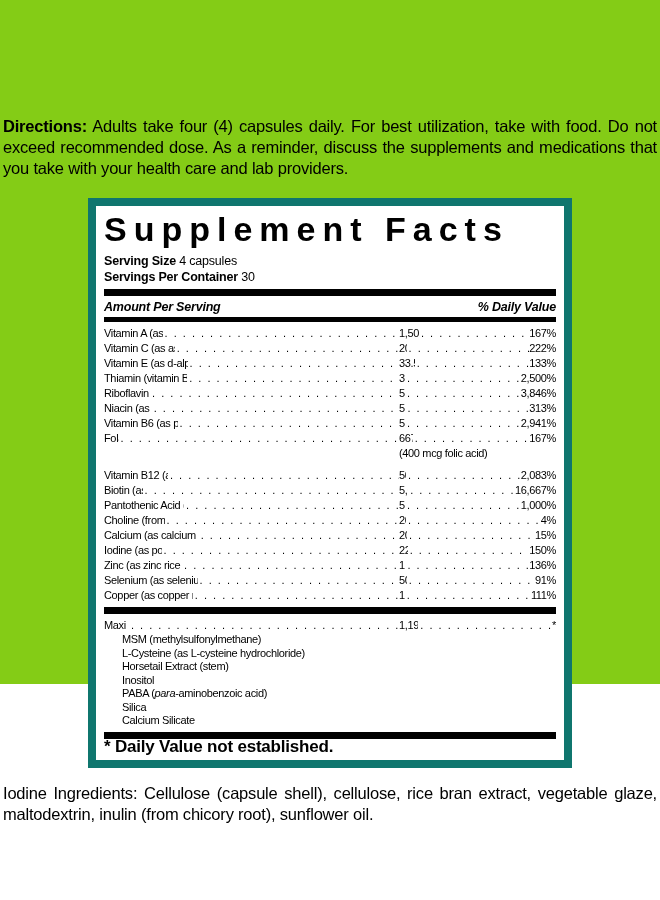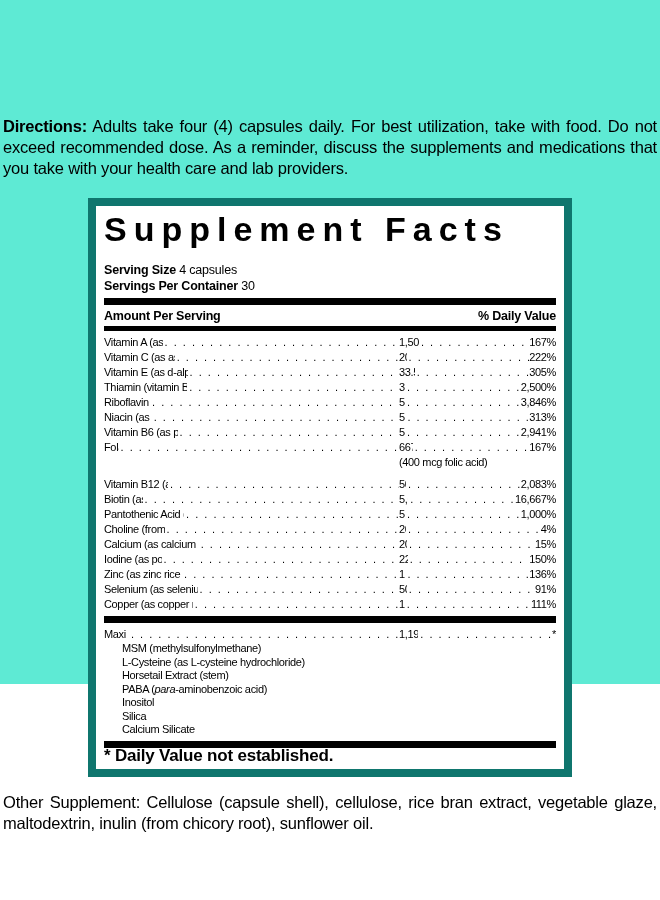--- a/index.html
+++ b/index.html
@@ -2,21 +2,21 @@
 <html><head>
 <meta charset="utf-8">
 <style>
   html,body{margin:0;padding:0;background:#ffffff;}
   body{
     width:660px;height:900px;overflow:hidden;
     font-family:"Liberation Sans",sans-serif;
     color:#000;
     -webkit-font-smoothing:antialiased;
   }
-  .page{width:660px;height:684px;position:relative;background:#5eead4;}
+  .page{width:660px;height:684px;position:relative;background:#84cc16;}
 
   
   .bodytext{
     margin:0 3px;
     font-size:16.5px;
     line-height:21px;
     letter-spacing:-0.2px;
     text-align:justify;
   }
   .directions-block{padding-top:116px;}
@@ -32,28 +32,28 @@
     background:#fff;
   }
   .sf-title{
     font-weight:bold;
     font-size:34px;
     line-height:38px;
     letter-spacing:7px;
     white-space:nowrap;
     margin:1px 0 0 0;
   }
-  .serving-info{margin-top:14px;font-size:12.5px;line-height:16px;letter-spacing:-0.2px;}
+  .serving-info{margin-top:5px;font-size:12.5px;line-height:16px;letter-spacing:-0.2px;}
   .serving-line .lbl-bold{font-weight:bold;}
   .bar{height:7px;background:#000;border:none;margin:4px 0 0 0;}
   .bar-thin{height:5px;background:#000;border:none;margin:2px 0 0 0;}
   .col-header{
     display:flex;justify-content:space-between;
     font-weight:bold;font-size:12.5px;line-height:16px;
-    margin:3px 0 2px 0;letter-spacing:-0.2px;
+    margin:3px 0 2px 0;letter-spacing:-0.2px;font-style:italic;
   }
 
   .rows{margin-top:4px;font-size:11px;letter-spacing:-0.35px;}
   .row{display:flex;line-height:15px;overflow:hidden;}
   .nm{white-space:nowrap;flex:0 1 auto;overflow:hidden;}
   .leader{
     flex:1 1 auto;min-width:0;overflow:hidden;white-space:nowrap;
     padding:0 2px;
   }
   .leader::after{
@@ -118,21 +118,21 @@
             <span class="leader"></span>
             <span class="pct">222%</span>
           </span>
       </div>
       <div class="row">
         <span class="nm">Vitamin E (as d-alpha tocopheryl acid succinate)</span>
           <span class="leader"></span>
         <span class="rz">
             <span class="amt">33.5 mg (50 I.U.)</span>
             <span class="leader"></span>
-            <span class="pct">305%</span>
+            <span class="pct">133%</span>
           </span>
       </div>
       <div class="row">
         <span class="nm">Thiamin (vitamin B1)(as thiamine hydrochloride)</span>
           <span class="leader"></span>
         <span class="rz">
             <span class="amt">30 mg</span>
             <span class="leader"></span>
             <span class="pct">2,500%</span>
           </span>
@@ -273,28 +273,28 @@
           <span class="leader"></span>
         <span class="rz">
             <span class="amt">1,198 mg (1.19 g)</span>
             <span class="leader"></span>
             <span class="pct">*</span>
           </span>
       </div>
       <div class="sub">MSM (methylsulfonylmethane)</div>
       <div class="sub">L-Cysteine (as L-cysteine hydrochloride)</div>
       <div class="sub">Horsetail Extract (stem)</div>
+      <div class="sub">Inositol</div>
       <div class="sub"><span>PABA (</span><em>para</em><span>-aminobenzoic acid)</span></div>
-      <div class="sub">Inositol</div>
       <div class="sub">Silica</div>
       <div class="sub">Calcium Silicate</div>
     </div>
 
     <div class="bar"></div>
 
     <div class="footnote">* Daily Value not established.</div>
   </div>
 
   <div class="other-block">
-    <p class="bodytext"><span>Other Supplement:</span> <span>Cellulose (capsule shell), cellulose, rice bran extract, vegetable glaze, maltodextrin, inulin (from chicory root), sunflower oil.</span></p>
+    <p class="bodytext"><span>Iodine Ingredients:</span> <span>Cellulose (capsule shell), cellulose, rice bran extract, vegetable glaze, maltodextrin, inulin (from chicory root), sunflower oil.</span></p>
   </div>
 
 </div>
 
 </body></html>

